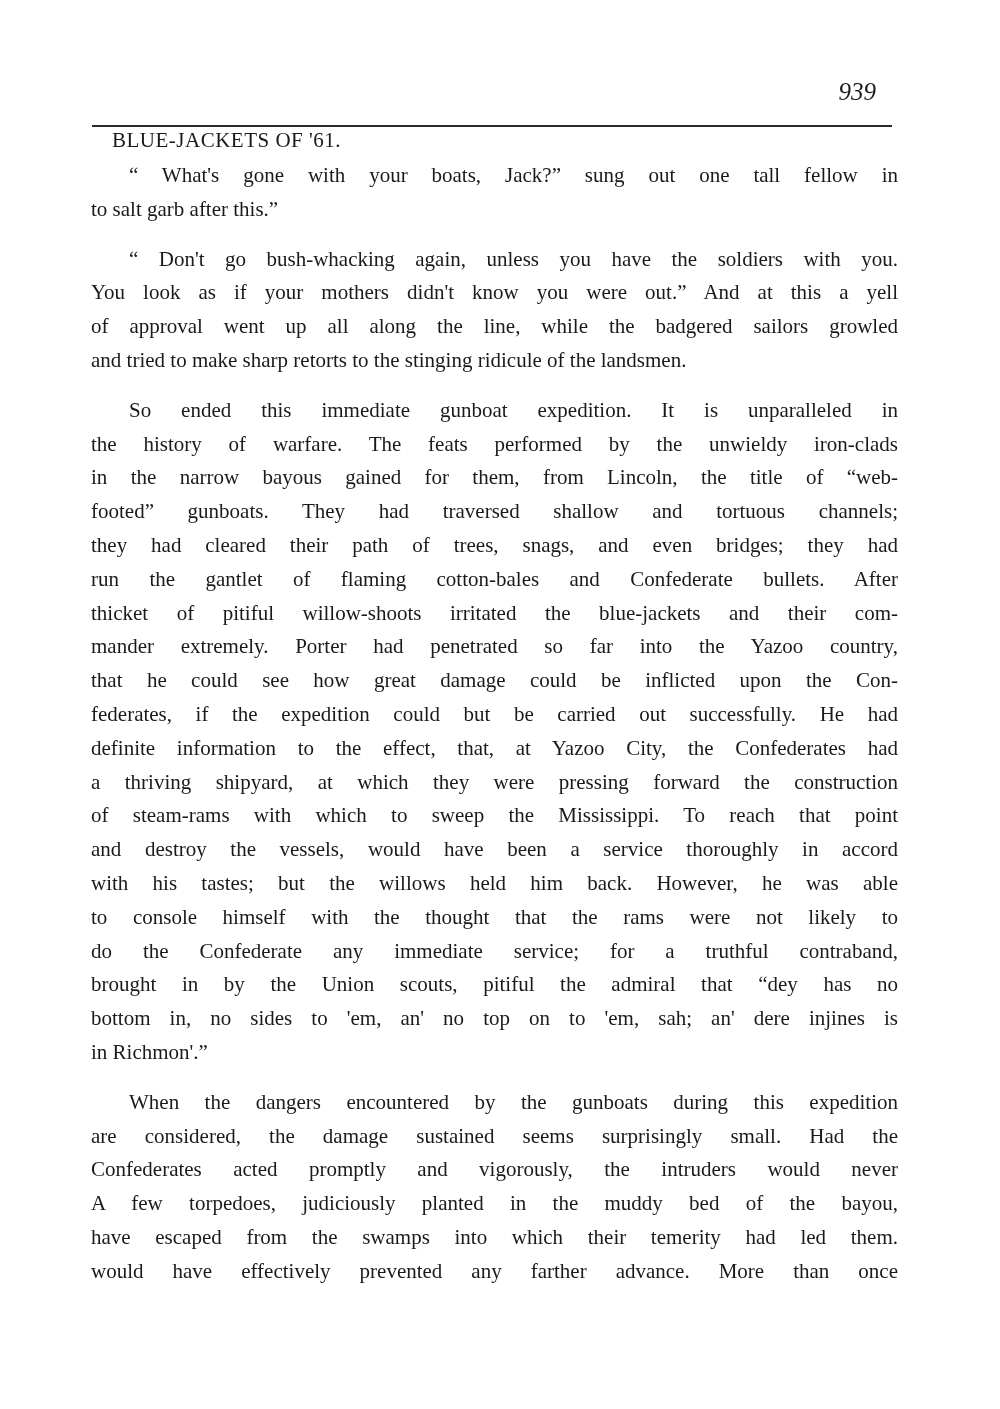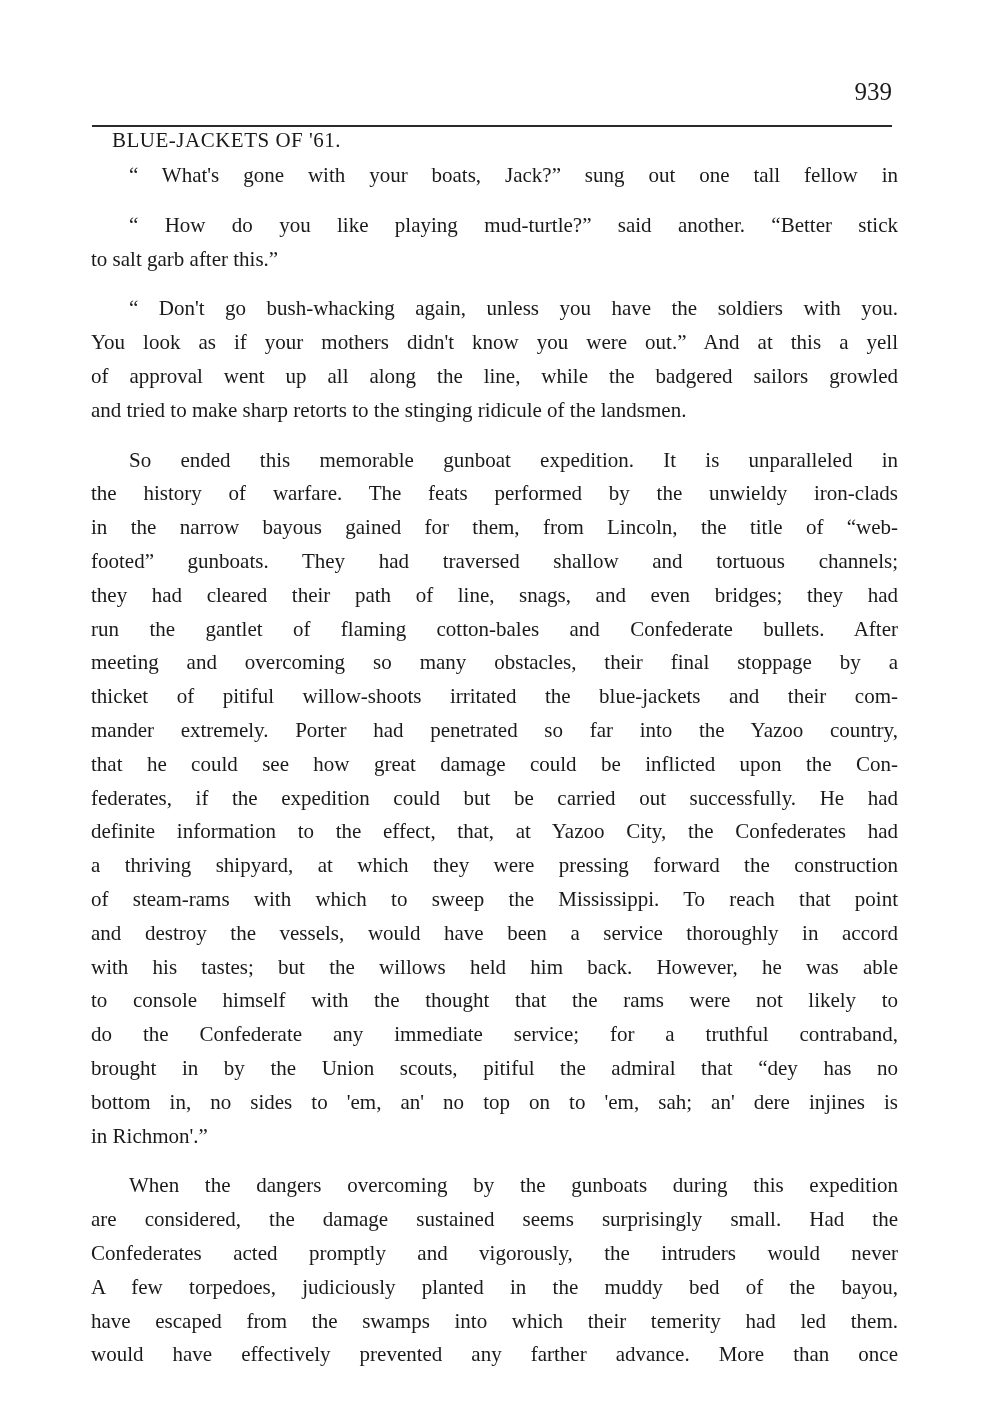--- a/index.html
+++ b/index.html
@@ -34,23 +34,24 @@
       text-align: left;
       top: 2px;
       font-size: 21px;
       letter-spacing: 0.5px;
       padding-left: 20px;
       box-sizing: border-box;
       margin-top: 48px;
     }
     .page-number {
       position: absolute;
-      right: 6px;
+      right: 22px;
       top: 0px;
       font-size: 25px;
+      font-style: italic;
     }
     .head-rule {
       position: absolute;
       left: 92px;
       top: 125px;
       width: 800px;
       height: 0;
       border-top: 2px solid #2a2a2a;
     }
     .body-text {
@@ -84,54 +85,52 @@
     <span class="running-title">BLUE-JACKETS OF '61.</span>
     <span class="page-number">939</span>
   </div>
   <div class="head-rule"></div>
 
   <div class="body-text" id="body-text">
       <div class="paragraph">
         <span class="line indent">“ What's gone with your boats, Jack?” sung out one tall fellow in</span>
       </div>
       <div class="paragraph">
-        <span class="line indent">“ How do you like playing mud-turtle?” said another.  “Better stick</span>
         <span class="line last">to salt garb after this.”</span>
       </div>
       <div class="paragraph">
         <span class="line indent">“ Don't go bush-whacking again, unless you have the soldiers with you.</span>
         <span class="line">You look as if your mothers didn't know you were out.”  And at this a yell</span>
         <span class="line">of approval went up all along the line, while the badgered sailors growled</span>
         <span class="line last">and tried to make sharp retorts to the stinging ridicule of the landsmen.</span>
       </div>
       <div class="paragraph">
-        <span class="line indent">So ended this memorable gunboat expedition.  It is unparalleled in</span>
+        <span class="line indent">So ended this immediate gunboat expedition.  It is unparalleled in</span>
         <span class="line">the history of warfare.  The feats performed by the unwieldy iron-clads</span>
         <span class="line">in the narrow bayous gained for them, from Lincoln, the title of “web-</span>
         <span class="line">footed” gunboats.  They had traversed shallow and tortuous channels;</span>
-        <span class="line">they had cleared their path of line, snags, and even bridges; they had</span>
+        <span class="line">they had cleared their path of trees, snags, and even bridges; they had</span>
         <span class="line">run the gantlet of flaming cotton-bales and Confederate bullets.  After</span>
-        <span class="line">meeting and overcoming so many obstacles, their final stoppage by a</span>
         <span class="line">thicket of pitiful willow-shoots irritated the blue-jackets and their com-</span>
         <span class="line">mander extremely.  Porter had penetrated so far into the Yazoo country,</span>
         <span class="line">that he could see how great damage could be inflicted upon the Con-</span>
         <span class="line">federates, if the expedition could but be carried out successfully.  He had</span>
         <span class="line">definite information to the effect, that, at Yazoo City, the Confederates had</span>
         <span class="line">a thriving shipyard, at which they were pressing forward the construction</span>
         <span class="line">of steam-rams with which to sweep the Mississippi.  To reach that point</span>
         <span class="line">and destroy the vessels, would have been a service thoroughly in accord</span>
         <span class="line">with his tastes; but the willows held him back.  However, he was able</span>
         <span class="line">to console himself with the thought that the rams were not likely to</span>
         <span class="line">do the Confederate any immediate service; for a truthful contraband,</span>
         <span class="line">brought in by the Union scouts, pitiful the admiral that “dey has no</span>
         <span class="line">bottom in, no sides to 'em, an' no top on to 'em, sah; an' dere injines is</span>
         <span class="line last">in Richmon'.”</span>
       </div>
       <div class="paragraph">
-        <span class="line indent">When the dangers overcoming by the gunboats during this expedition</span>
+        <span class="line indent">When the dangers encountered by the gunboats during this expedition</span>
         <span class="line">are considered, the damage sustained seems surprisingly small.  Had the</span>
         <span class="line">Confederates acted promptly and vigorously, the intruders would never</span>
         <span class="line">A few torpedoes, judiciously planted in the muddy bed of the bayou,</span>
         <span class="line">have escaped from the swamps into which their temerity had led them.</span>
         <span class="line">would have effectively prevented any farther advance.  More than once</span>
       </div>
     </div>
 </div>
 
 </body></html>

